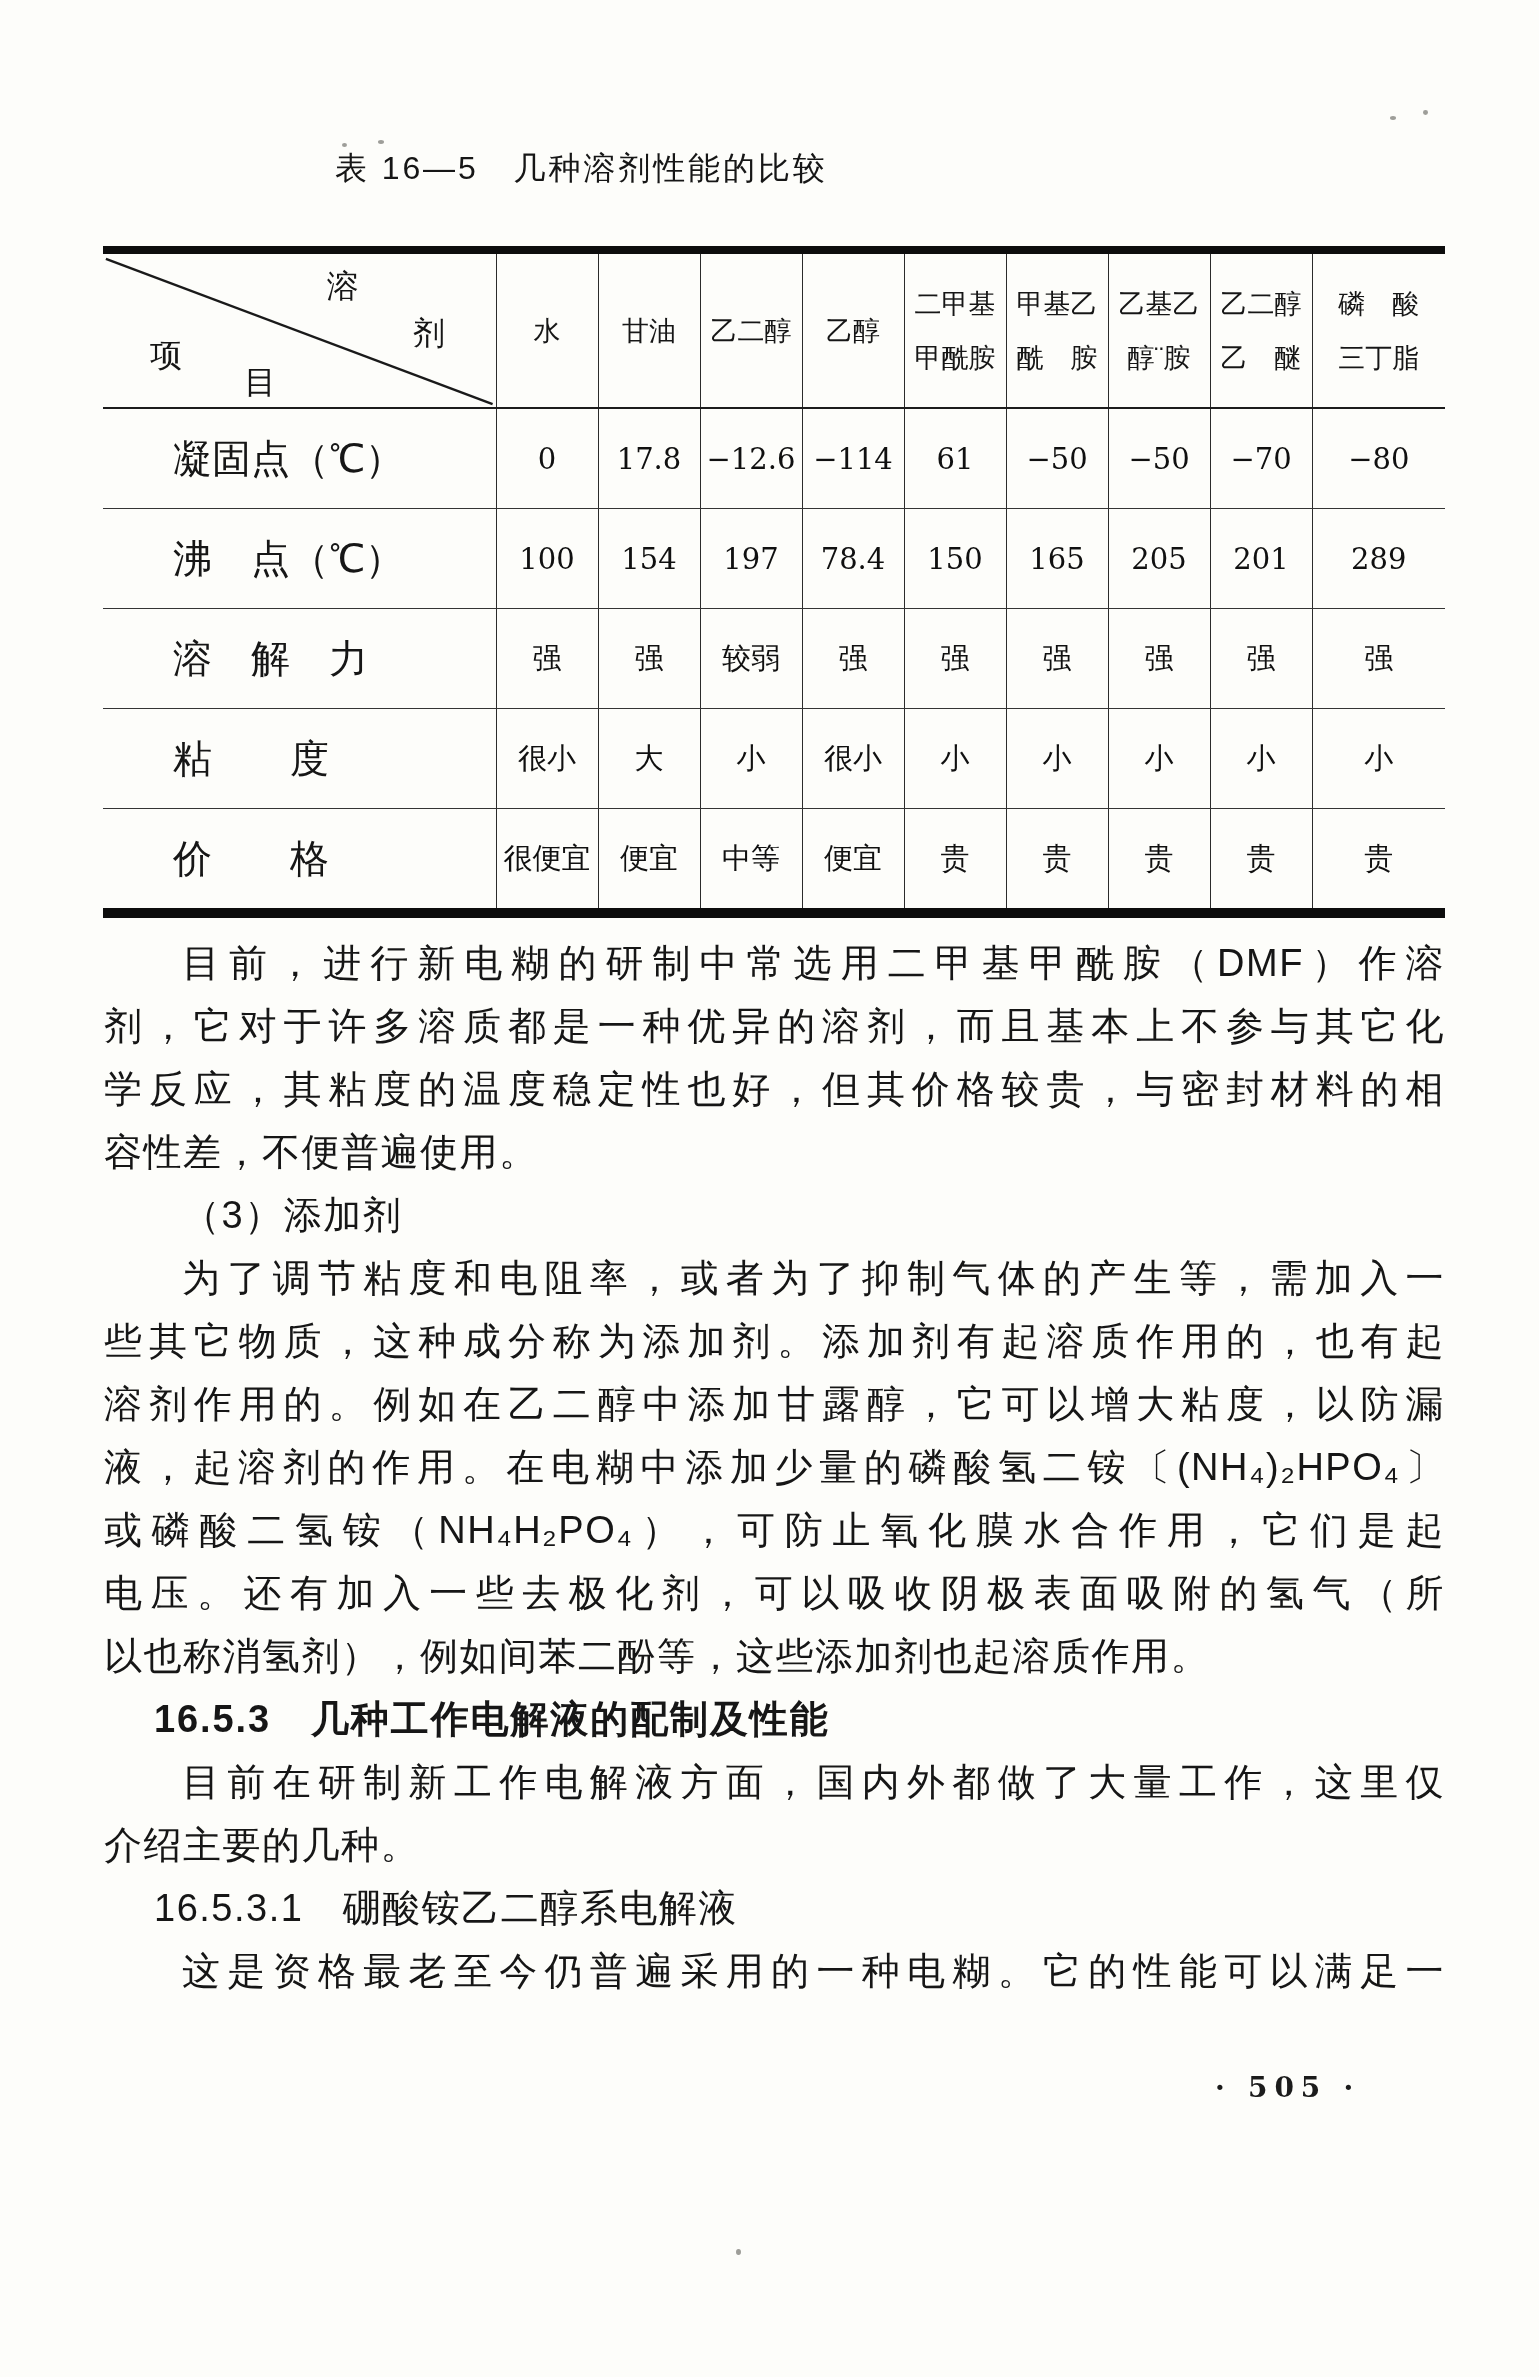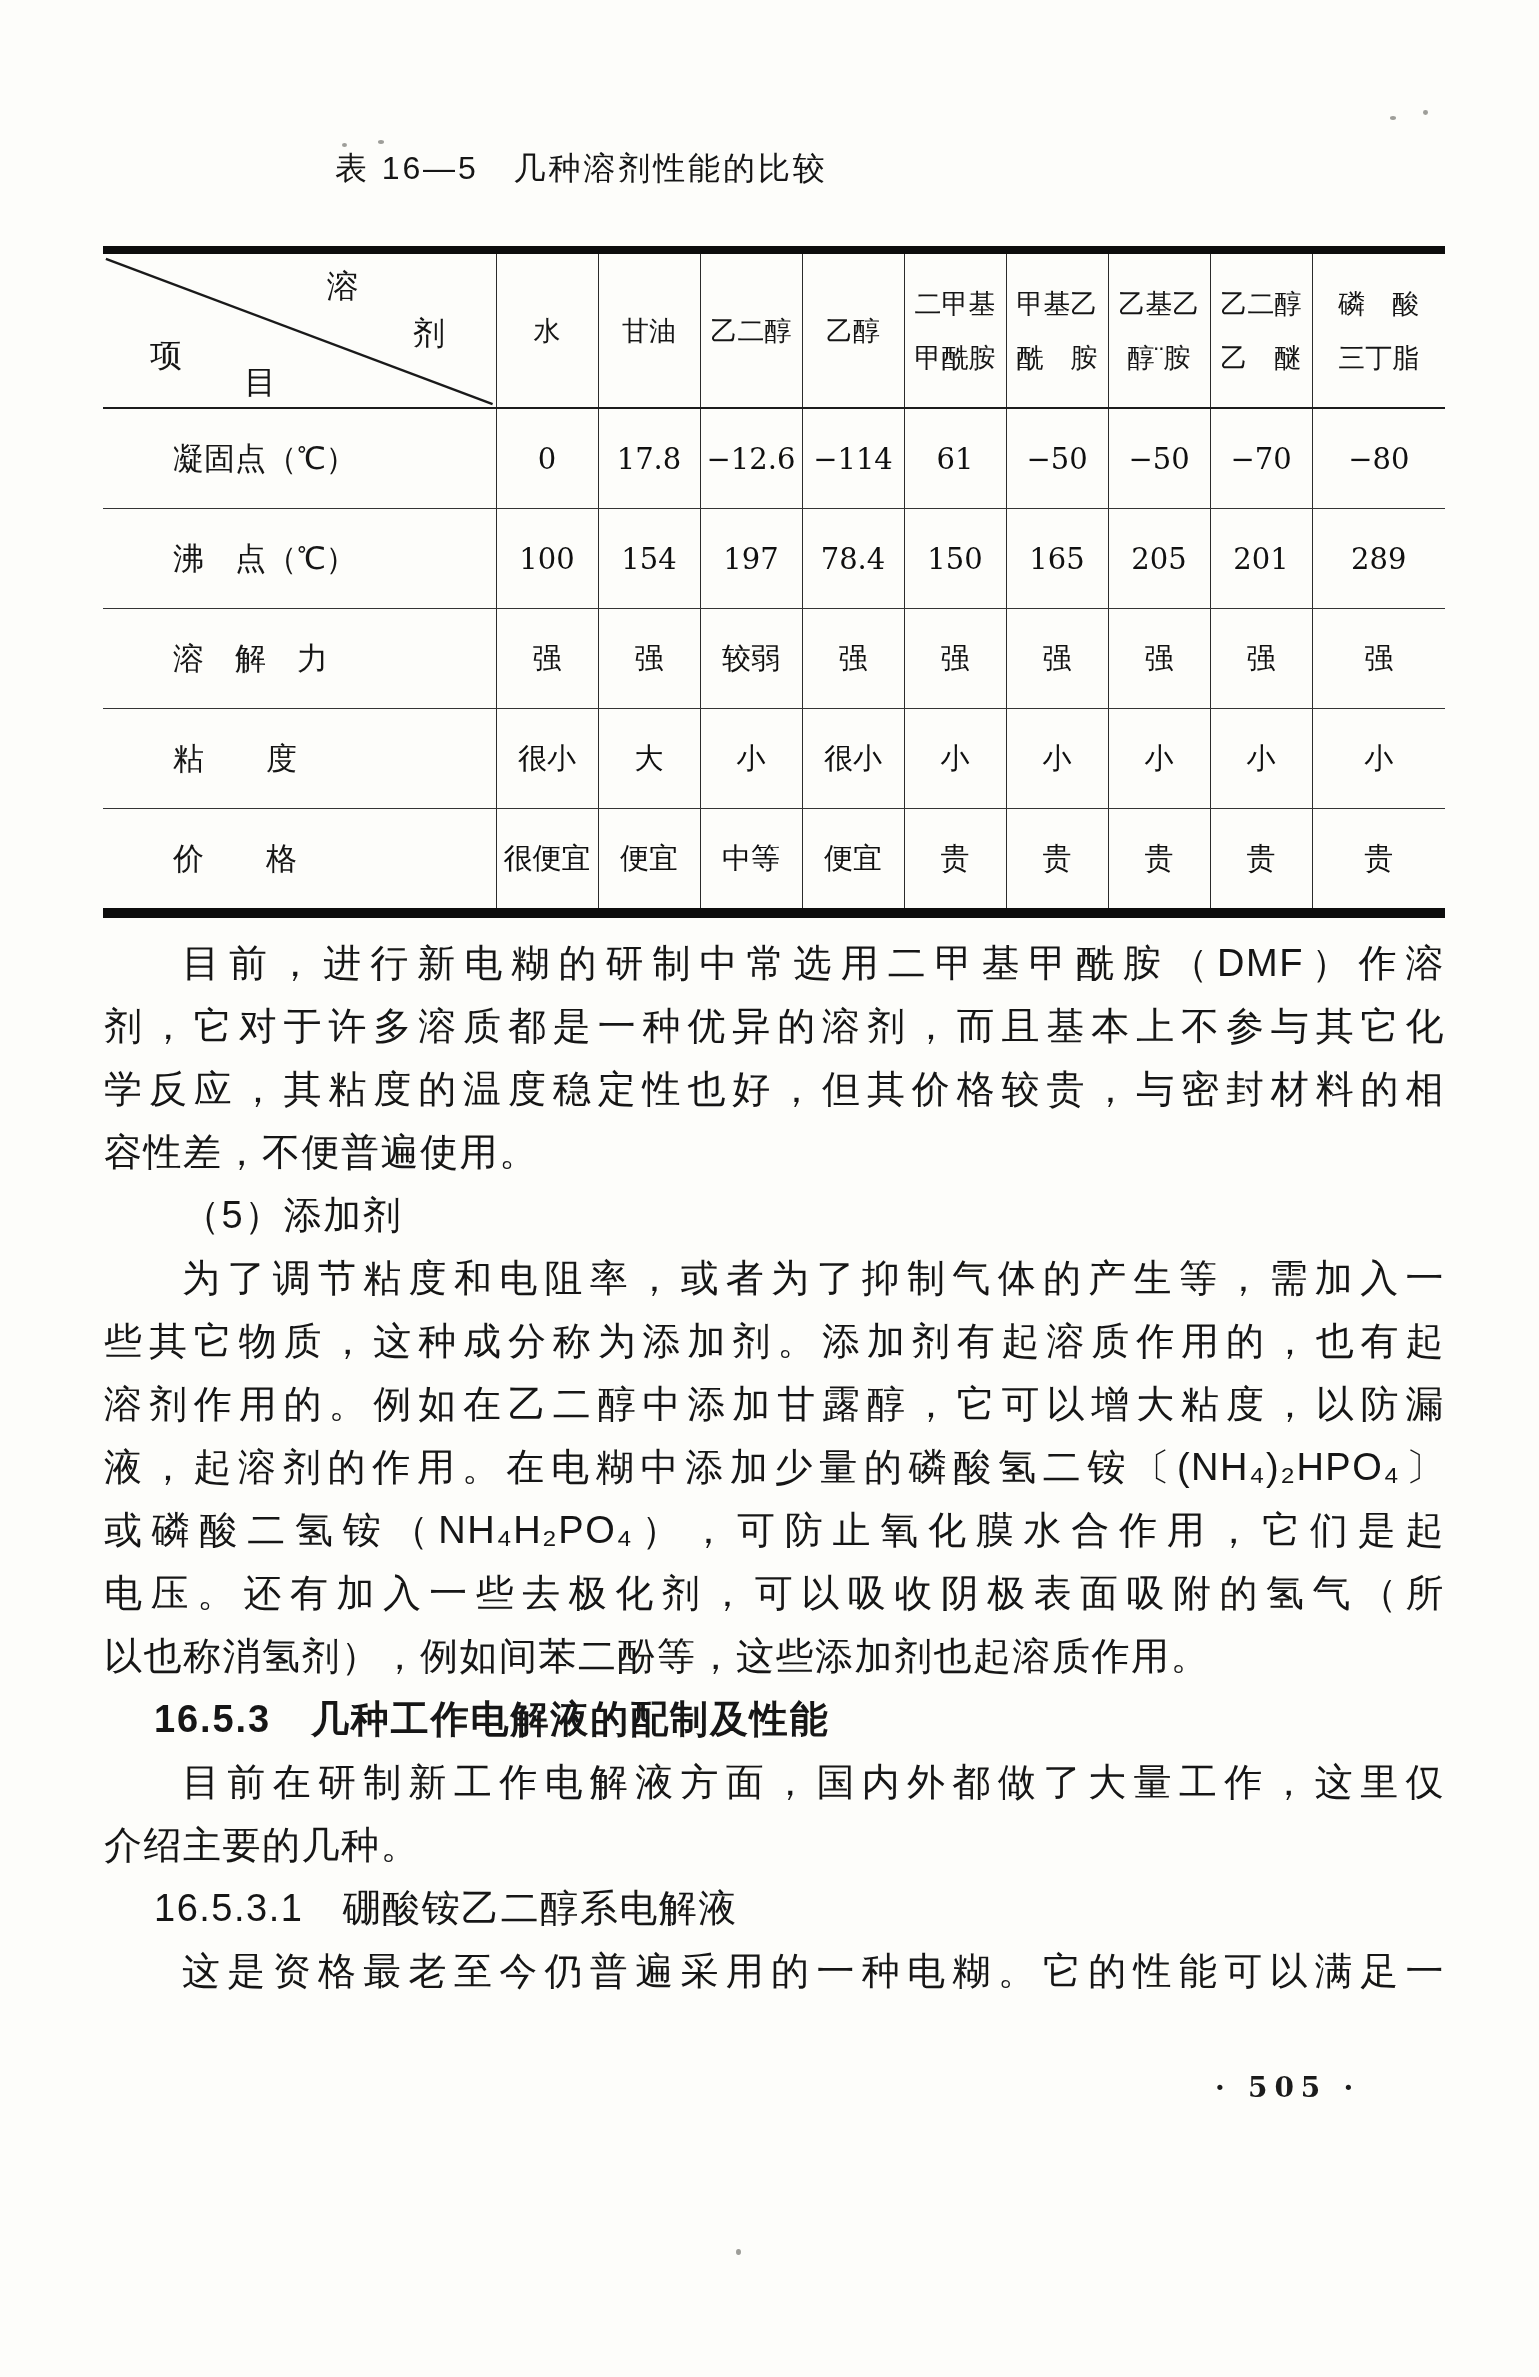--- a/index.html
+++ b/index.html
@@ -37,21 +37,21 @@
   .cs1{left:57%;top:7%;}
   .cs2{left:79%;top:38%;}
   .ci1{left:12%;top:52%;}
   .ci2{left:36%;top:70%;}
   
   .hc{text-align:center;font-size:27px;}
   .hc .h2{margin-top:18px;}
   .hc .h2:empty{display:none;}
   .hc div{white-space:pre;}
   
-  .rl{font-size:31px;padding-left:70px !important;white-space:pre;box-sizing:border-box;margin-top:16px;}
+  .rl{font-size:39px;padding-left:70px !important;white-space:pre;box-sizing:border-box;margin-top:16px;}
   .v{
     text-align:center;font-size:29px;
     font-family:"DejaVu Serif", serif;
     color:#101010;
   }
   
   .body-text{
     position:absolute;left:104px;top:932px;width:1341px;
     font-size:38px;line-height:63px;letter-spacing:1.5px;
   }
@@ -202,21 +202,21 @@
         <td class="v">贵</td>
       </tr>
     </tbody>
   </table>
 
   <div class="body-text">
     <div class="ln indent2 fill">目前，进行新电糊的研制中常选用二甲基甲酰胺（DMF）作溶</div>
     <div class="ln fill">剂，它对于许多溶质都是一种优异的溶剂，而且基本上不参与其它化</div>
     <div class="ln fill">学反应，其粘度的温度稳定性也好，但其价格较贵，与密封材料的相</div>
     <div class="ln">容性差，不便普遍使用。</div>
-    <div class="ln indent2">（5）添加剂</div>
+    <div class="ln indent2">（3）添加剂</div>
     <div class="ln indent2 fill">为了调节粘度和电阻率，或者为了抑制气体的产生等，需加入一</div>
     <div class="ln fill">些其它物质，这种成分称为添加剂。添加剂有起溶质作用的，也有起</div>
     <div class="ln fill">溶剂作用的。例如在乙二醇中添加甘露醇，它可以增大粘度，以防漏</div>
     <div class="ln fill">液，起溶剂的作用。在电糊中添加少量的磷酸氢二铵〔(NH₄)₂HPO₄〕</div>
     <div class="ln fill">或磷酸二氢铵（NH₄H₂PO₄），可防止氧化膜水合作用，它们是起</div>
     <div class="ln fill">电压。还有加入一些去极化剂，可以吸收阴极表面吸附的氢气（所</div>
     <div class="ln">以也称消氢剂），例如间苯二酚等，这些添加剂也起溶质作用。</div>
     <div class="ln indent1 bold">16.5.3　几种工作电解液的配制及性能</div>
     <div class="ln indent2 fill">目前在研制新工作电解液方面，国内外都做了大量工作，这里仅</div>
     <div class="ln">介绍主要的几种。</div>

